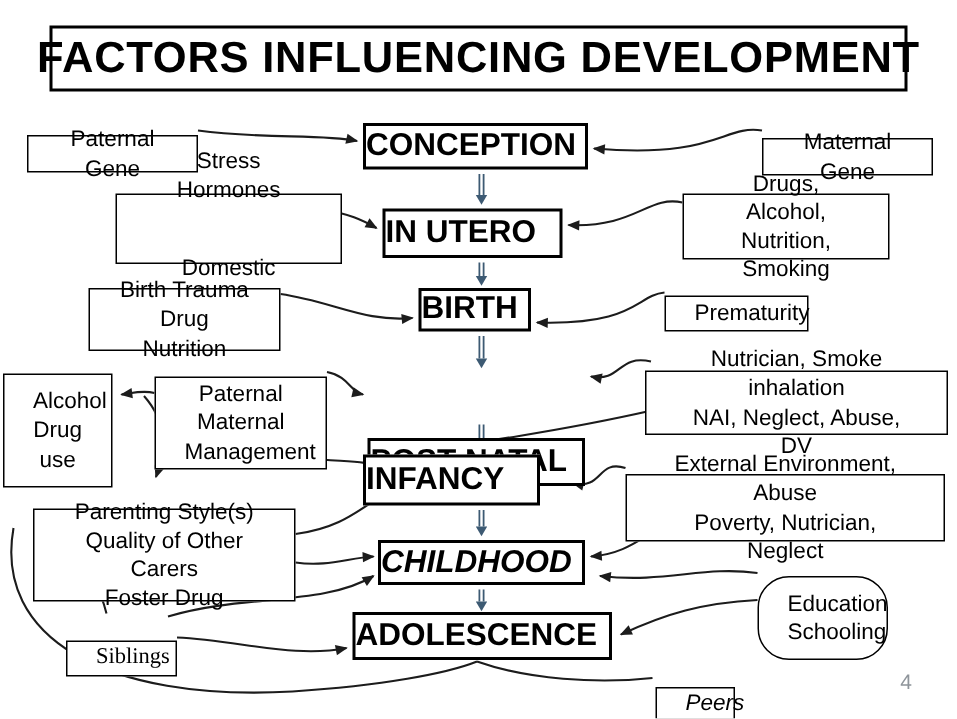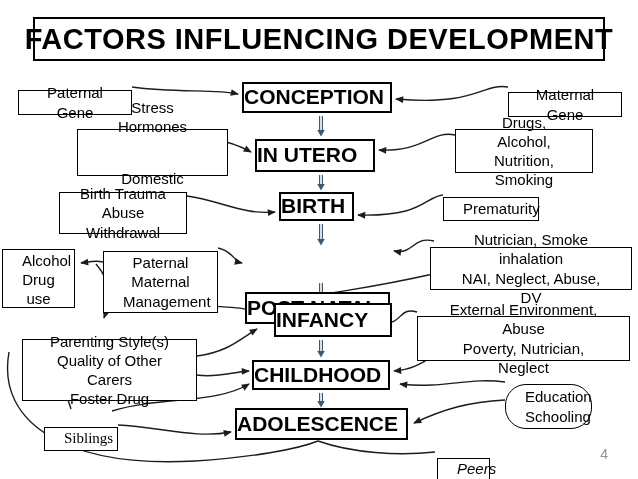--- a/index.html
+++ b/index.html
@@ -25,29 +25,29 @@
   
   #b-paternal-gene{left:18px;top:74px;width:114px;height:25px;}
   #b-maternal-gene{left:508px;top:76px;width:114px;height:25px;}
   #b-conception{left:242px;top:82px;width:150px;height:31px;}
   #b-stress{left:77px;top:113px;width:151px;height:47px;gap:32px;}
   #b-drugs{left:455px;top:113px;width:138px;height:44px;}
   #b-in-utero{left:255px;top:139px;width:120px;height:33px;}
   #b-birth-trauma{left:59px;top:176px;width:128px;height:42px;}
   #b-prematurity{left:443px;top:181px;width:96px;height:24px;}
   #b-birth{left:279px;top:192px;width:75px;height:29px;}
-  #b-alcohol{left:2px;top:233px;width:73px;height:59px;justify-content:space-between;}
+  #b-alcohol{left:2px;top:233px;width:73px;height:76px;}
   #b-management{left:103px;top:235px;width:115px;height:62px;}
   #b-post-natal{left:245px;top:248px;width:145px;height:32px;margin-top:44px;}
   #b-nai{left:430px;top:231px;width:202px;height:43px;}
-  #b-infancy{left:274px;top:303px;width:118px;height:34px;}
+  #b-infancy{left:242px;top:303px;width:118px;height:34px;}
   #b-external{left:417px;top:300px;width:213px;height:45px;}
   #b-parenting{left:22px;top:323px;width:175px;height:62px;}
-  #b-childhood{left:252px;top:360px;width:138px;height:30px;}
-  #b-education{left:505px;top:368px;width:87px;height:45px;border-radius:21px;}
+  #b-childhood{left:252px;top:360px;width:138px;height:30px;font-style:italic;}
+  #b-education{left:505px;top:368px;width:87px;height:56px;border-radius:21px;}
   #b-adolescence{left:235px;top:408px;width:173px;height:32px;}
   #b-siblings{left:44px;top:411px;width:74px;height:24px;font-family:Liberation Serif, serif;}
   #b-peers{left:437px;top:442px;width:53px;height:22px;font-style:italic;}
 </style>
 </head>
 <body>
 
 <div id="slide">
 
   <svg id="connector-layer" viewBox="0 0 638 479" xmlns="http://www.w3.org/2000/svg">
@@ -146,21 +146,21 @@
   <div class="box factor ta-c" id="b-stress">
     <div>Stress Hormones</div>
     <div>Domestic Violence</div>
   </div>
   <div class="box factor ta-l" id="b-drugs">
     <div>Drugs, Alcohol,</div>
     <div>Nutrition, Smoking</div>
   </div>
   <div class="box factor ta-c" id="b-birth-trauma">
     <div>Birth Trauma</div>
-    <div>Abuse Withdrawal</div>
+    <div>Drug Nutrition</div>
   </div>
   <div class="box factor ta-c" id="b-prematurity">
     <div>Prematurity</div>
   </div>
   <div class="box factor ta-c" id="b-alcohol">
     <div>Alcohol</div>
     <div>Drug</div>
     <div>use</div>
   </div>
   <div class="box factor ta-r" id="b-management">

